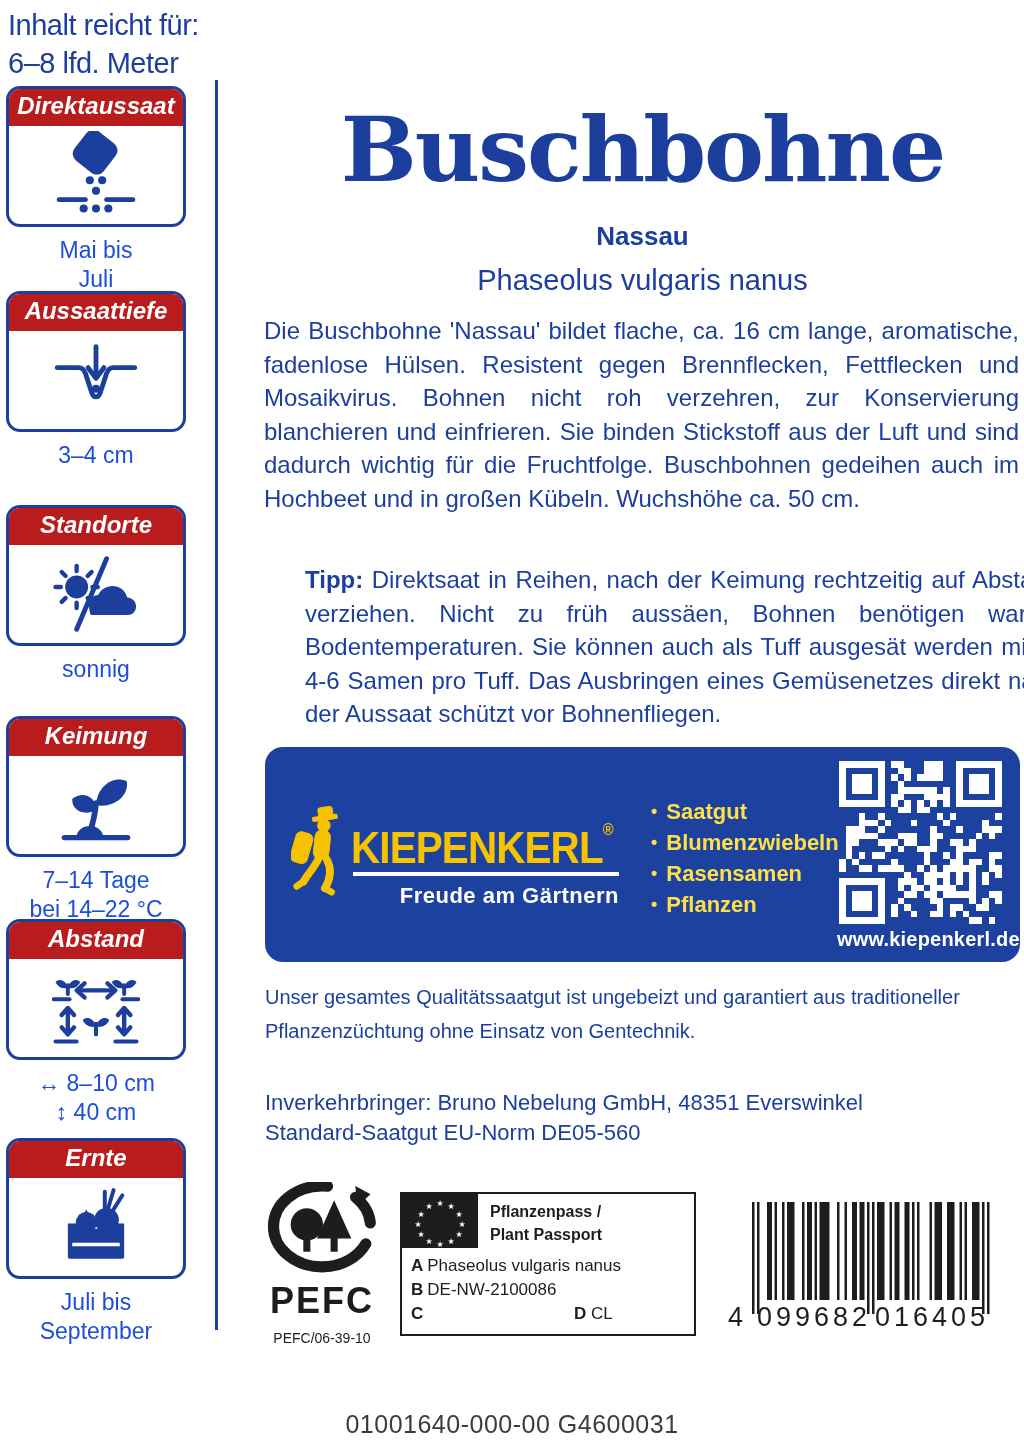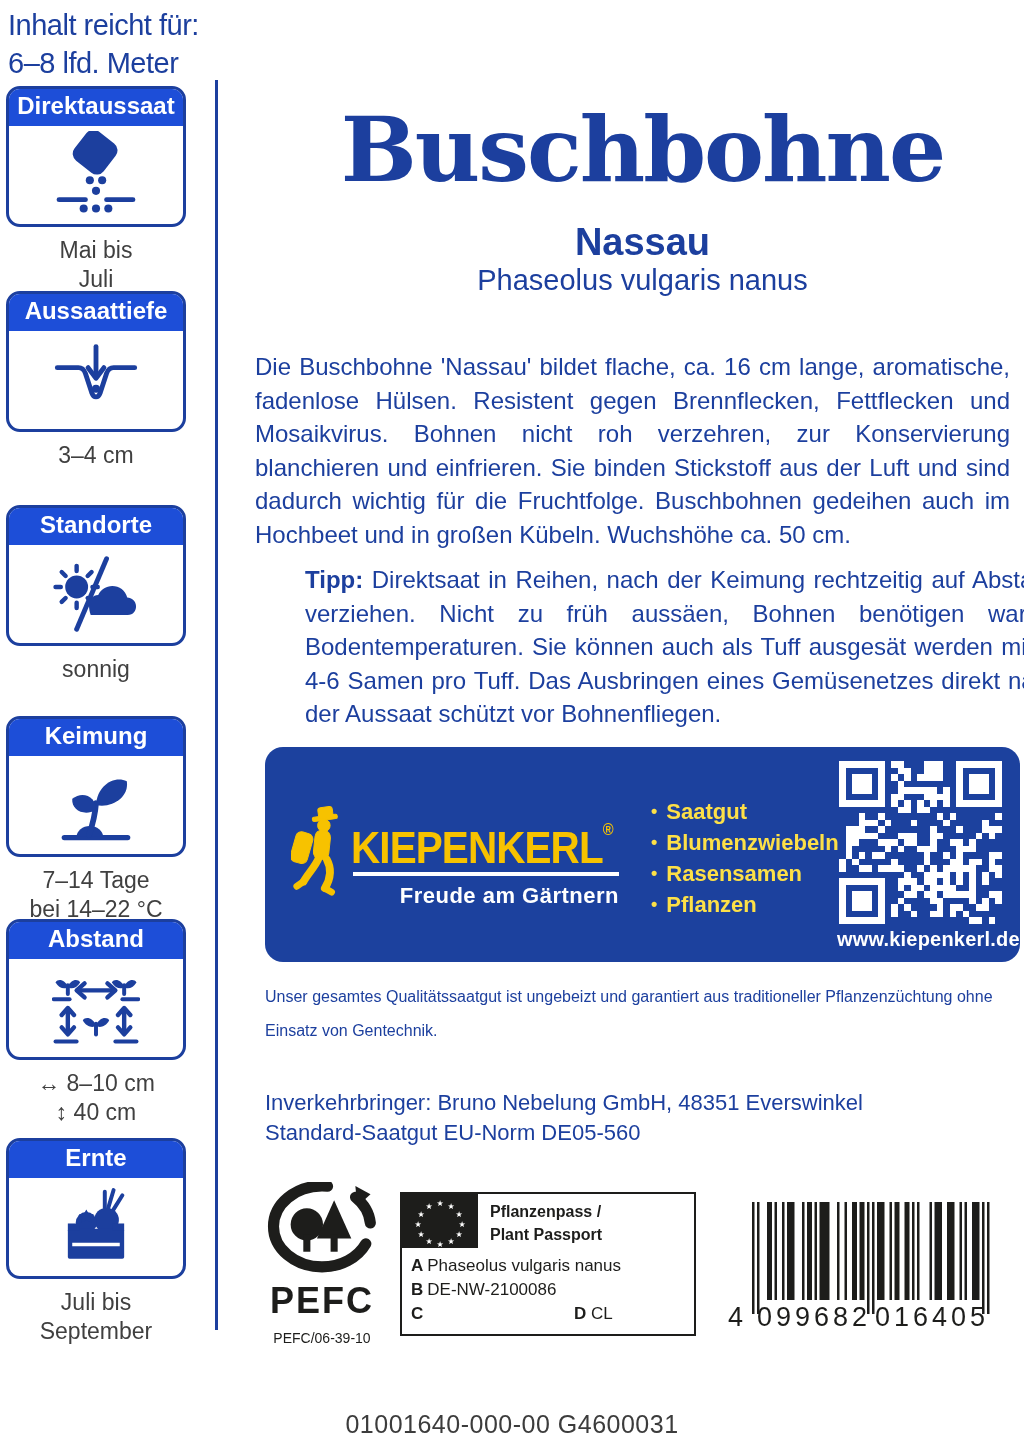--- a/index.html
+++ b/index.html
@@ -5,45 +5,45 @@
   html,body{margin:0;padding:0;background:#fff;}
   .page{position:relative;width:1024px;height:1446px;background:#ffffff;overflow:hidden;
         font-family:"Liberation Sans","DejaVu Sans",sans-serif;color:#1c3f9e;}
   
   .amount-note{position:absolute;left:8px;top:6px;font-size:29px;line-height:38px;font-weight:normal;letter-spacing:-0.5px;}
   
   .vline{position:absolute;left:215px;top:80px;width:3px;height:1250px;background:#1c3f9e;}
   
   .sb-unit{position:absolute;left:6px;width:180px;text-align:center;}
   .sb-box{border:3px solid #1c3f9e;border-radius:14px;overflow:hidden;background:#fff;}
-  .sb-head{background:#1d4ed8;color:#fff;font-weight:bold;font-size:24px;padding:3px 0 6px;}
+  .sb-head{background:#b91c1c;color:#fff;font-weight:bold;font-size:24px;padding:3px 0 6px;font-style:italic;}
   .sb-iconarea{height:98px;display:flex;align-items:center;justify-content:center;}
-  .sb-caption{margin-top:9px;font-size:23px;line-height:29px;color:#404040;}
+  .sb-caption{margin-top:9px;font-size:23px;line-height:29px;color:#1d4ed8;}
   
   .main-title{position:absolute;left:265px;width:755px;top:96px;text-align:center;
       font-family:"DejaVu Serif","Liberation Serif",serif;font-weight:bold;font-size:90px;letter-spacing:-2px;}
-  .variety{position:absolute;left:265px;width:755px;top:221px;text-align:center;font-size:38px;font-weight:bold;}
+  .variety{position:absolute;left:265px;width:755px;top:221px;text-align:center;font-size:26px;font-weight:bold;}
   .botanical{position:absolute;left:265px;width:755px;top:264px;text-align:center;font-size:29px;}
-  .desc{position:absolute;left:255px;width:755px;top:314px;font-size:24px;line-height:33.5px;text-align:justify;margin-top:36px;}
+  .desc{position:absolute;left:264px;width:755px;top:314px;font-size:24px;line-height:33.5px;text-align:justify;}
   .tip{position:absolute;left:265px;width:755px;top:563px;font-size:24px;line-height:33.5px;text-align:justify;margin-left:40px;}
   .tip b{font-weight:bold;}
   
   .brand-box{position:absolute;left:265px;top:747px;width:755px;height:215px;background:#1c419e;border-radius:18px;}
   .brand-figure{position:absolute;left:26px;top:50px;}
   .brand-wordmark{position:absolute;left:86px;top:74px;color:#f7c200;font-weight:bold;font-size:44px;letter-spacing:-1px;
       transform:scaleX(0.92);transform-origin:left;white-space:nowrap;}
   .brand-wordmark sup{font-size:16px;vertical-align:28px;letter-spacing:0;}
   .brand-underline{position:absolute;left:88px;top:125px;width:266px;height:4px;background:#ffffff;}
   .brand-slogan{position:absolute;left:88px;top:136px;width:266px;text-align:right;color:#fff;font-weight:bold;font-size:22px;letter-spacing:0.5px;}
   .brand-products{position:absolute;left:386px;top:50px;color:#fde047;font-weight:bold;font-size:22px;line-height:29px;}
   .prod::before{content:"•";margin-right:9px;font-size:18px;position:relative;top:-2px;}
   .qr-wrap{position:absolute;left:572px;top:14px;width:166px;text-align:center;}
   .qr-site{color:#fff;font-weight:bold;font-size:20px;letter-spacing:0.2px;}
   
-  .quality{position:absolute;left:265px;width:758px;top:980px;font-size:16px;line-height:34px;}
+  .quality{position:absolute;left:265px;width:758px;top:980px;font-size:20px;line-height:34px;}
   .distributor{position:absolute;left:265px;width:758px;top:1088px;font-size:22px;line-height:30px;}
   
   .pefc{position:absolute;left:262px;top:1182px;width:120px;text-align:center;color:#1d1d1b;}
   .pefc-name{font-weight:bold;font-size:36px;letter-spacing:2px;line-height:34px;margin-top:2px;}
   .pefc-code{font-size:14px;margin-top:12px;color:#1d1d1b;}
   .passport{position:absolute;left:400px;top:1192px;width:292px;height:140px;border:2px solid #1d1d1b;background:#fff;color:#1d1d1b;}
   .pp-flag{position:absolute;left:0;top:0;width:76px;height:54px;background:#1d1d1b;}
   .pp-title{position:absolute;left:88px;top:6px;font-weight:bold;font-size:16px;line-height:23px;color:#1d1d1b;}
   .pp-row{position:absolute;left:9px;font-size:17px;color:#1d1d1b;}
   .pp-row b{font-weight:bold;margin-right:4px;}

